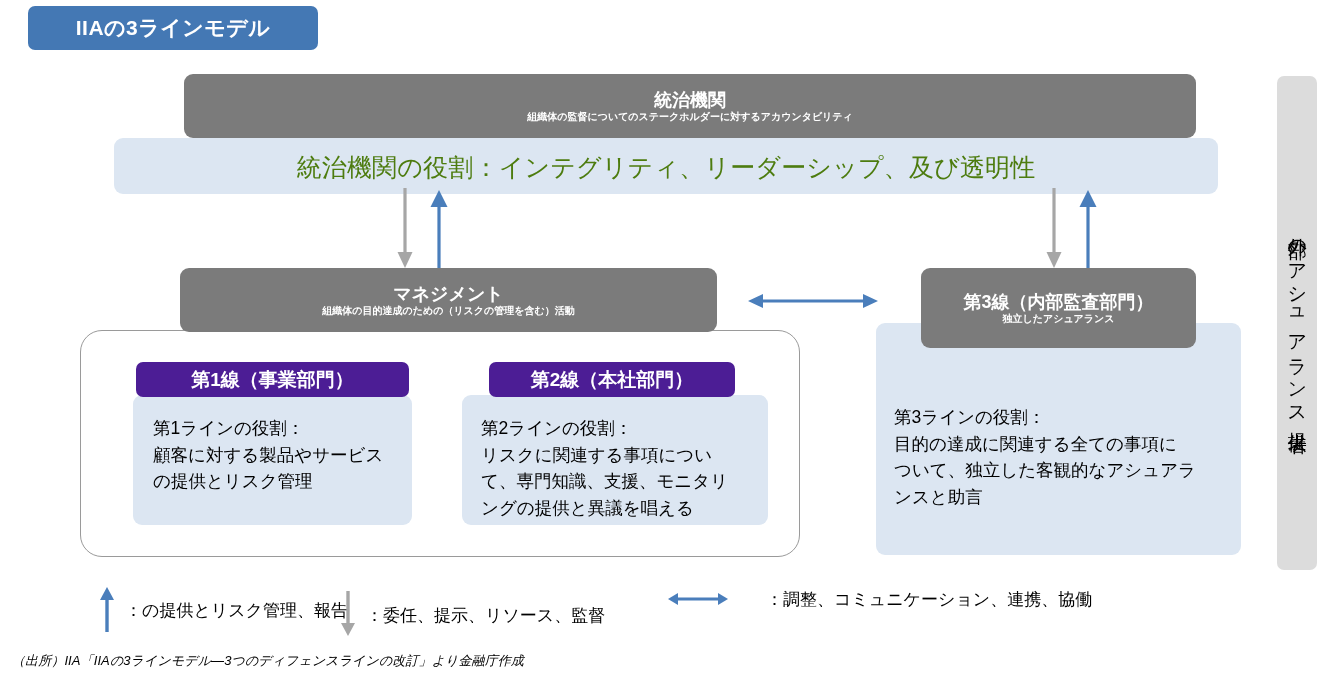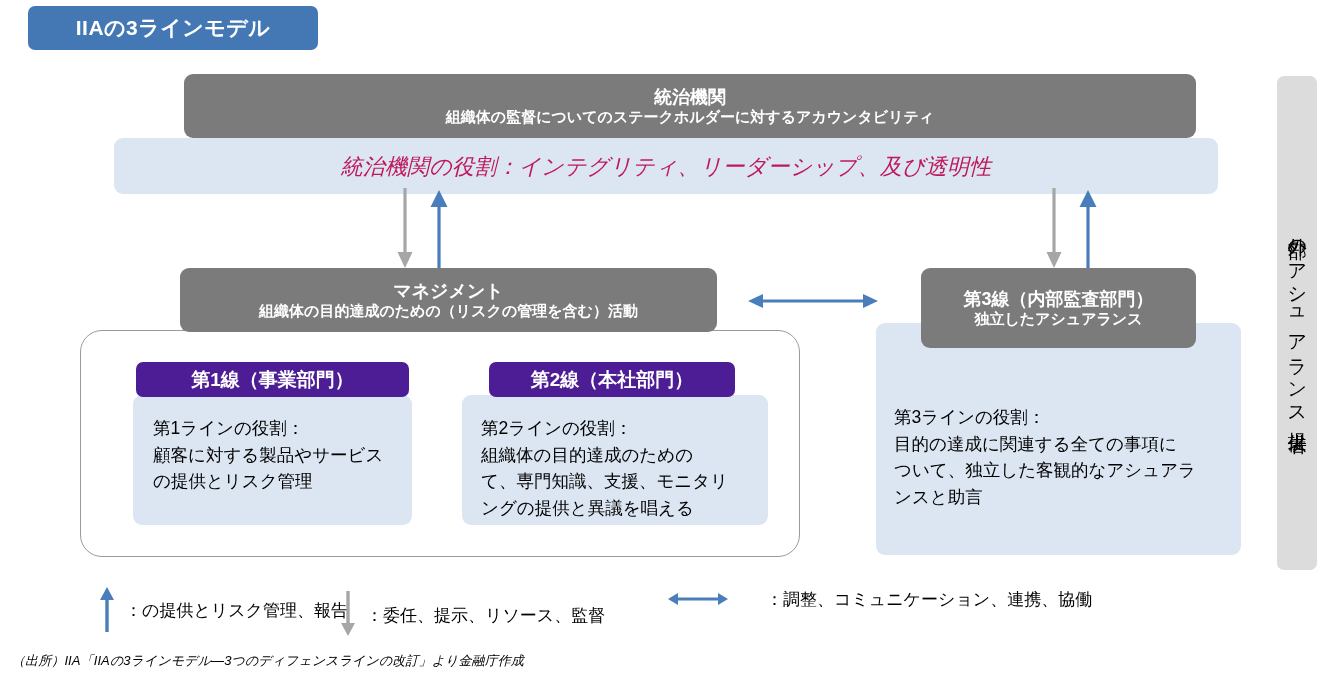--- a/index.html
+++ b/index.html
@@ -47,21 +47,21 @@
     justify-content: center;
     text-align: center;
     z-index: 6;
   }
   .gray-box .gb-title {
     font-size: 18px;
     font-weight: bold;
     line-height: 1.12;
   }
   .gray-box .gb-sub {
-    font-size: 15px;
+    font-size: 10px;
     font-weight: bold;
     line-height: 1.15;
     margin-top: 1px;
   }
 
   #governance-box {
     left: 184px; top: 74px;
     width: 1012px; height: 64px;
   }
   #management-box {
@@ -97,25 +97,24 @@
     z-index: 2;
   }
   #governance-band {
     left: 114px; top: 138px;
     width: 1104px; height: 56px;
     display: flex;
     align-items: center;
     justify-content: center;
   }
   #governance-band .band-text {
-    font-size: 22px;
-    color: #be185d;
+    font-size: 25px;
+    color: #4d7c0f;
     letter-spacing: .2px;
     padding-top: 2px;
-    font-style: italic;
   }
 
   #line1-panel { left: 133px; top: 395px; width: 279px; height: 130px; }
   #line2-panel { left: 462px; top: 395px; width: 306px; height: 130px; }
   #line3-panel { left: 876px; top: 323px; width: 365px; height: 232px; }
 
   .panel-text {
     position: absolute;
     font-size: 17.5px;
     line-height: 1.52;
@@ -253,21 +252,21 @@
 
   <div class="gray-pill" id="line1-pill">第1線（事業部門）</div>
   <div class="blue-panel" id="line1-panel"></div>
   <div class="panel-text" id="line1-text">第1ラインの役割：
 顧客に対する製品やサービス
 の提供とリスク管理</div>
 
   <div class="gray-pill" id="line2-pill">第2線（本社部門）</div>
   <div class="blue-panel" id="line2-panel"></div>
   <div class="panel-text" id="line2-text">第2ラインの役割：
-組織体の目的達成のための
+リスクに関連する事項につい
 て、専門知識、支援、モニタリ
 ングの提供と異議を唱える</div>
 
   <div id="external-bar">
     <span class="vtext">外部のアシュアランス提供者</span>
   </div>
 
   <div id="legend">
 
     <div class="legend-item" id="legend-item-1">

